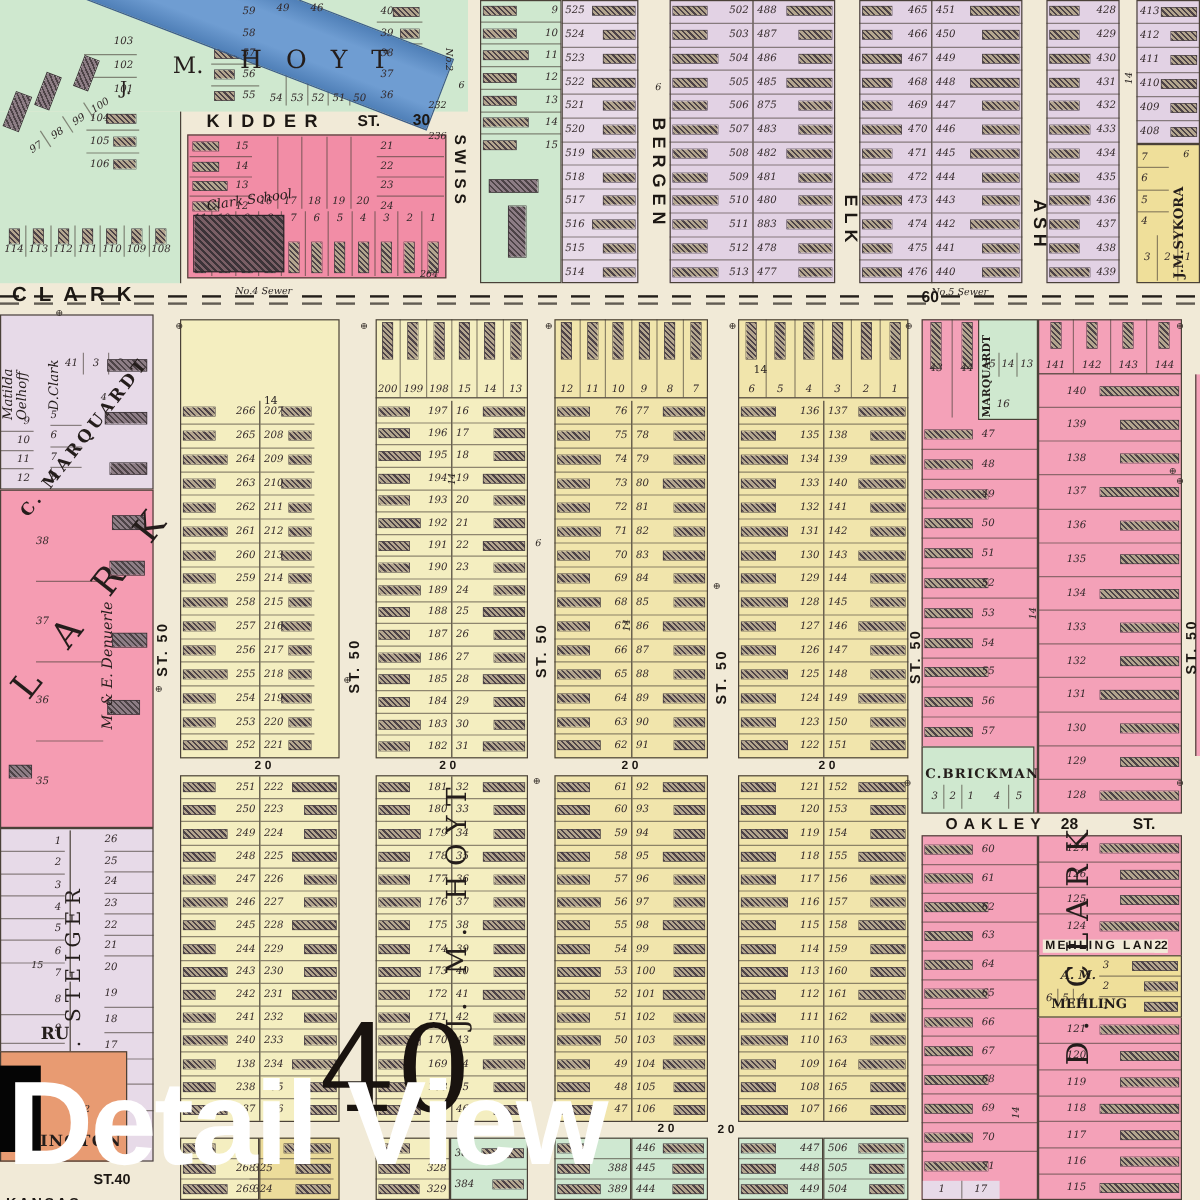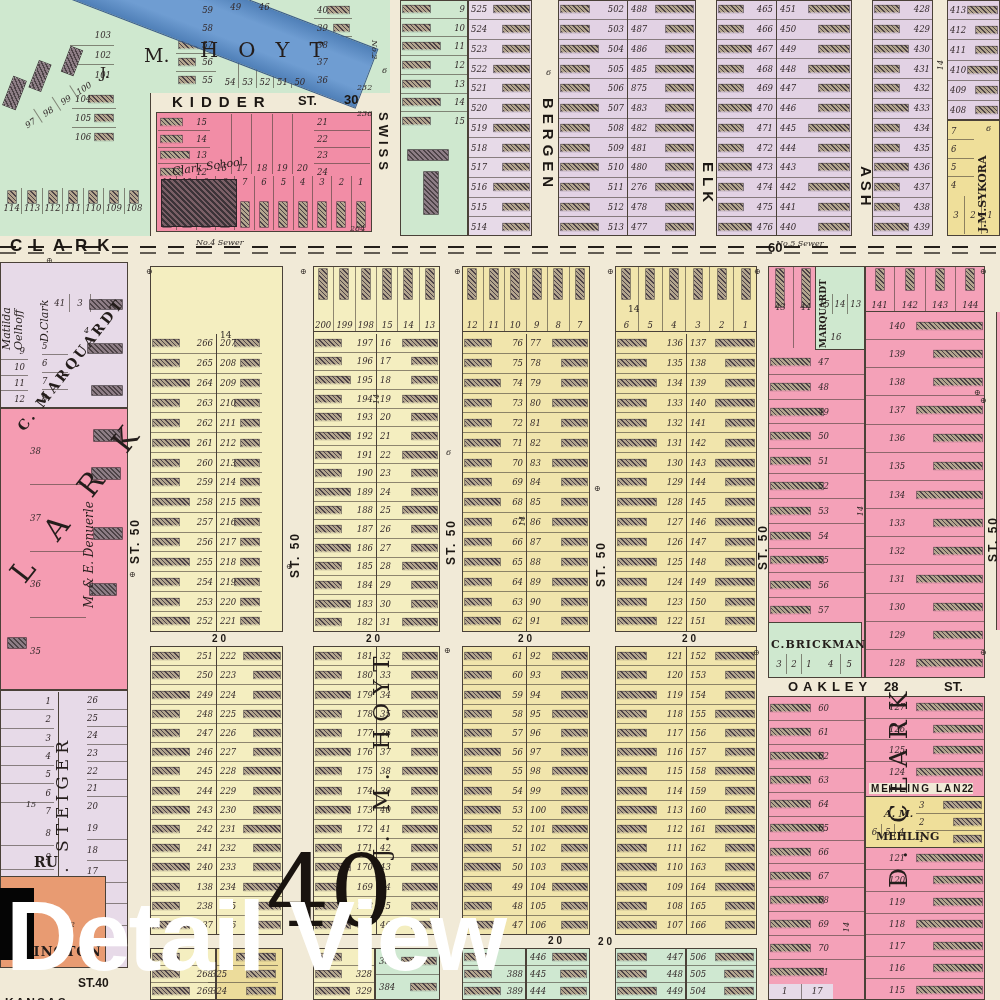--- a/index.html
+++ b/index.html
@@ -418,21 +418,21 @@
       <div class="lot">
         <span class="n">482</span>
       </div>
       <div class="lot">
         <span class="n">481</span>
       </div>
       <div class="lot">
         <span class="n">480</span>
       </div>
       <div class="lot">
-        <span class="n">276</span>
+        <span class="n">883</span>
       </div>
       <div class="lot">
         <span class="n">478</span>
       </div>
       <div class="lot">
         <span class="n">477</span>
       </div>
     </div>
   <span class="lbl sans vd" style="left:700px;top:162px;height:72px;font-size:15px;letter-spacing:5px">ELK</span>
   <div class="blk lav2" style="left:716px;top:0;width:136px;height:236px"></div>

